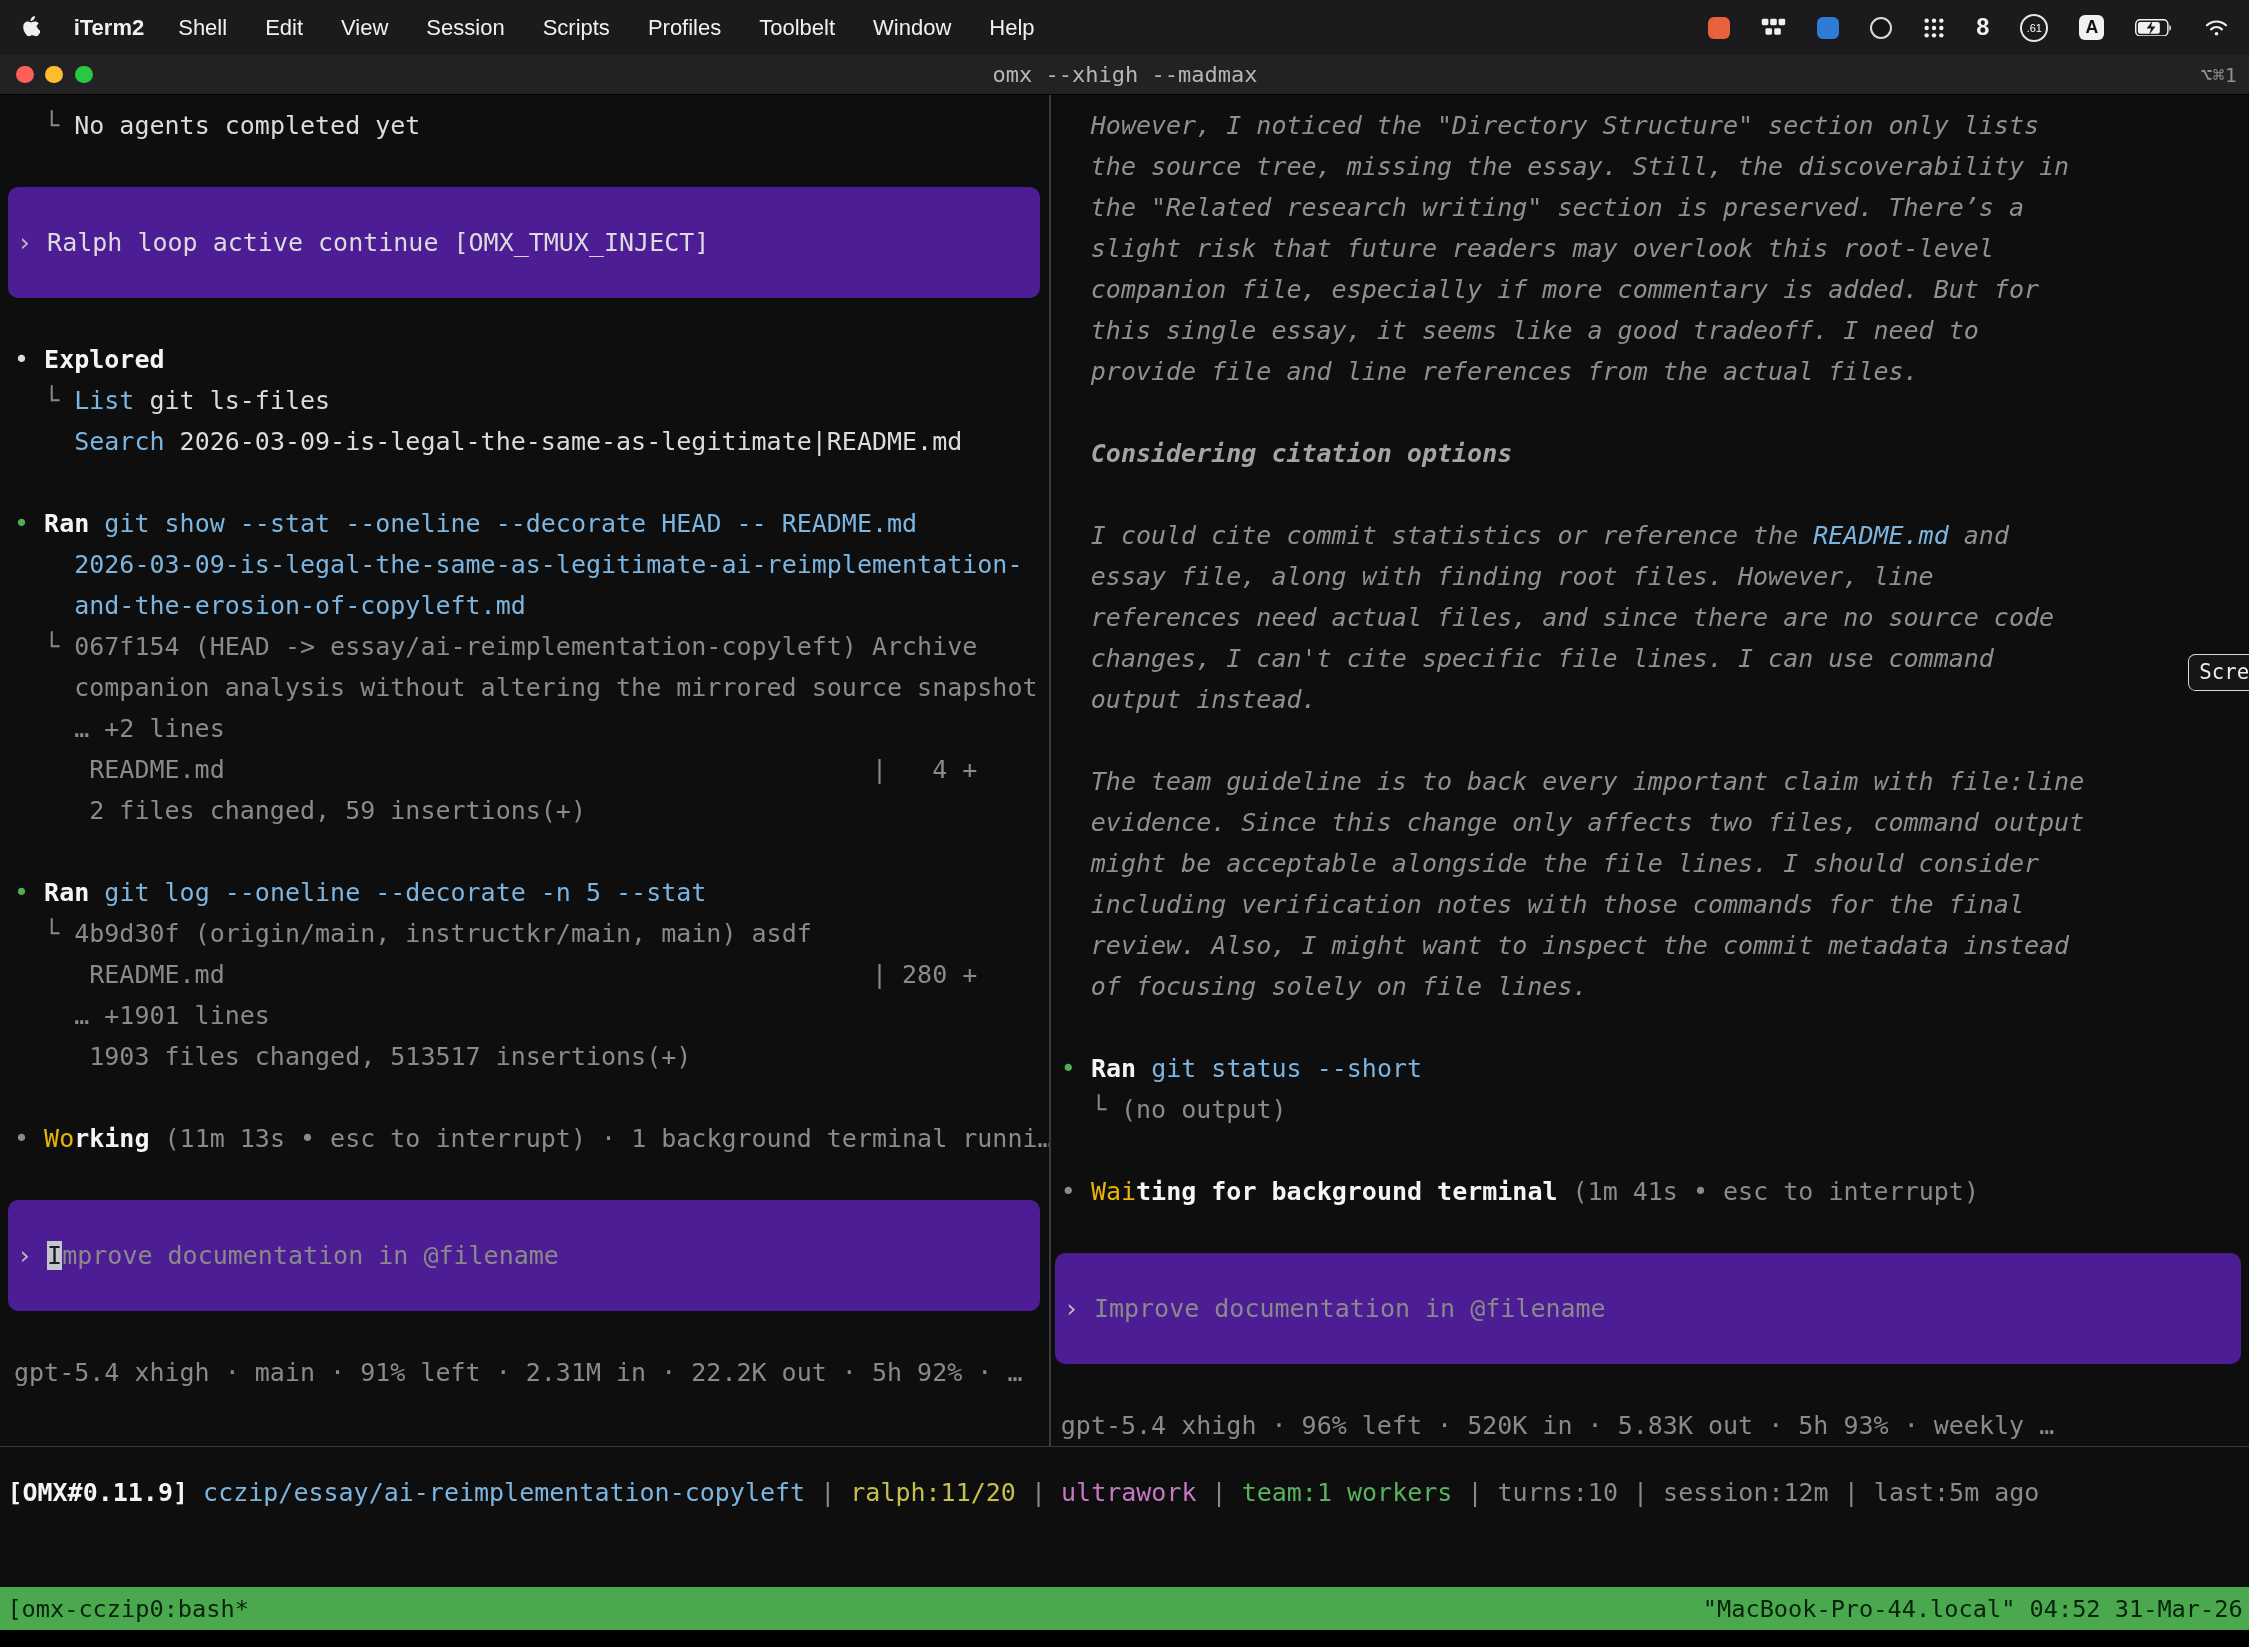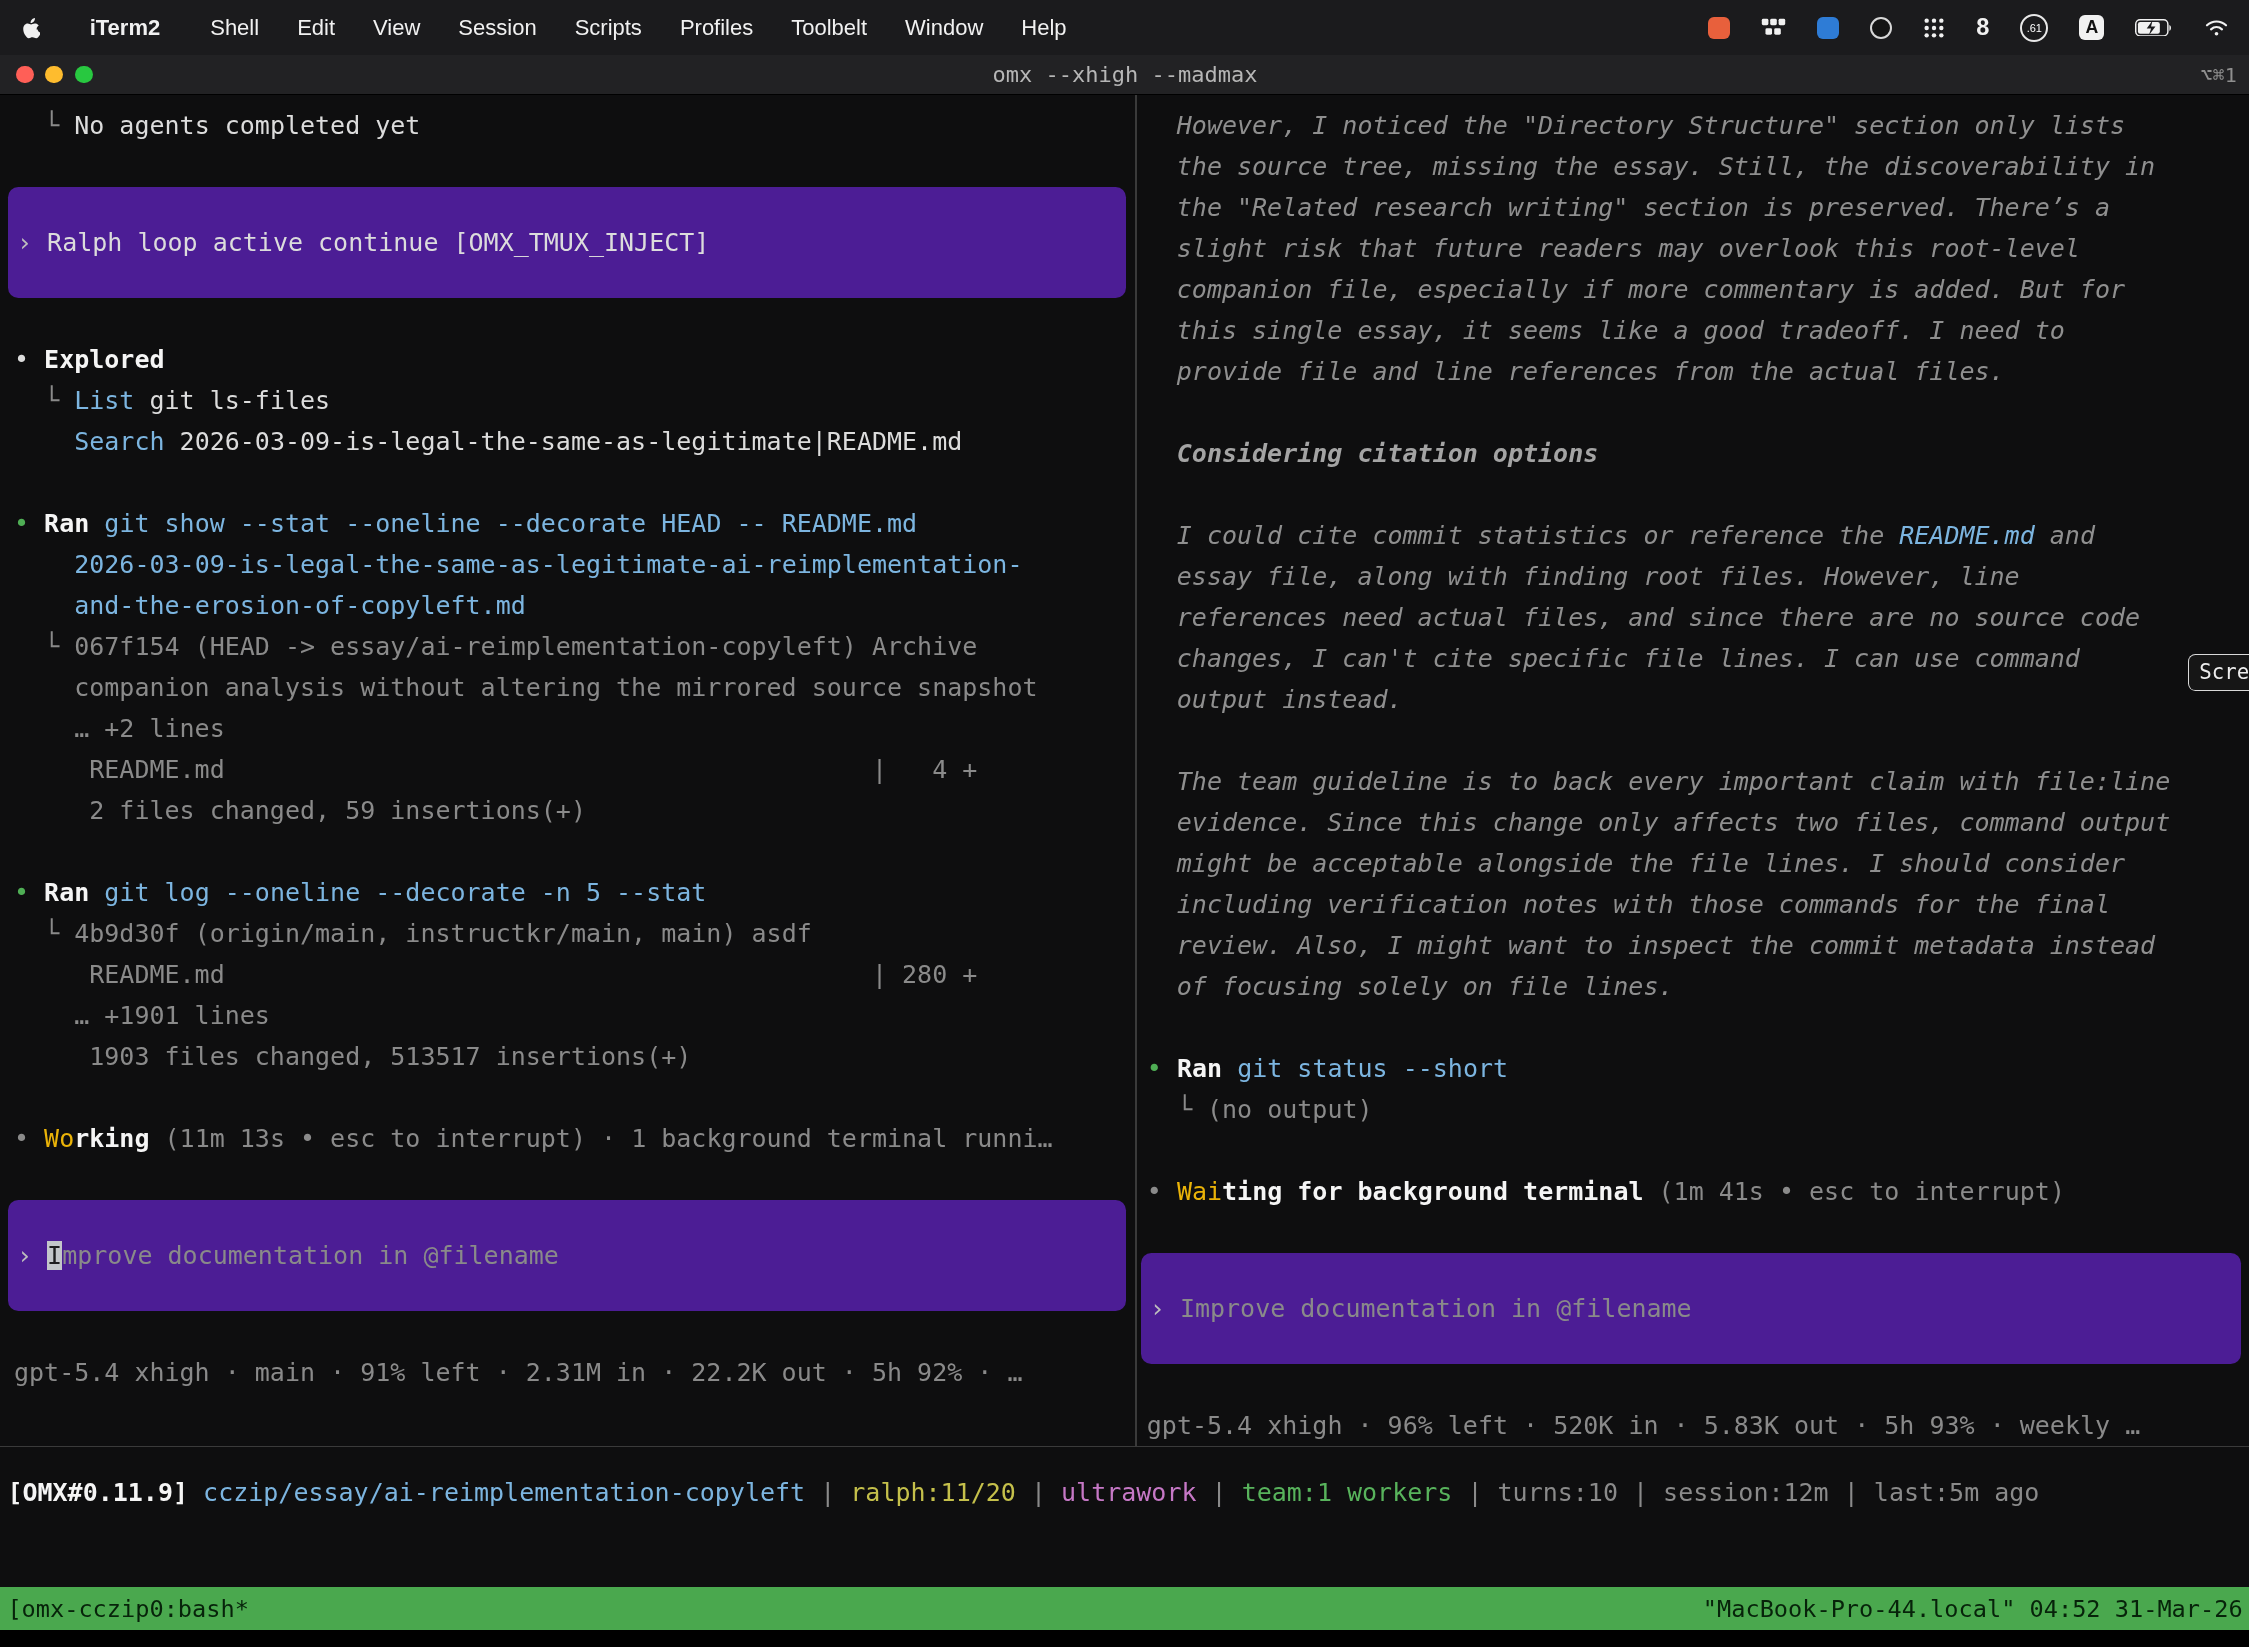--- a/index.html
+++ b/index.html
@@ -9,21 +9,21 @@
     font-family:"DejaVu Sans Mono", monospace;
   }
   .screen { width:2250px; height:1648px; display:flex; flex-direction:column; background:#0e0e0f; }
 
   
   .menubar {
     height:55px; background:#1b1b1d; color:#f1f1f1;
     display:flex; align-items:center; padding:0 20.7px;
     font-family:"Liberation Sans", sans-serif; font-size:22px; flex:0 0 auto;
   }
-  .menu-left { display:flex; align-items:flex-end; gap:50px; }
+  .menu-left { display:flex; align-items:flex-start; gap:34px; }
   .menu-left .app { font-weight:bold; }
   .menu-item { cursor:default; }
   .apple-glyph svg { width:19px; height:23.6px; display:block; fill:#f1f1f1; }
   .menu-right { margin-left:auto; display:flex; align-items:center; gap:31px; }
   .mi { display:inline-flex; align-items:center; justify-content:center; }
   .rec { width:22px; height:22px; border-radius:5.9px; background:#e8603c; }
   .blueapp { width:22px; height:22px; border-radius:5.9px; background:#2e7cd6; }
   .darkcircle { width:22px; height:22px; border-radius:50%; background:#141414; border:2.2px solid #d8d8d8; }
   .keylabel { font-size:23.6px; font-weight:bold; color:#f1f1f1; font-family:"Liberation Sans", sans-serif; }
   .pct { width:28px; height:28px; border-radius:50%; border:2.2px solid #e8e8e8; font-size:11px; color:#fff; }
@@ -40,21 +40,21 @@
   .tl.red { background:#ff5f57; } .tl.yellow { background:#febc2e; } .tl.green { background:#28c840; }
   .wtitle {
     position:absolute; left:50%; transform:translateX(-50%);
     color:#b6b6b6; font-size:22px; font-family:"DejaVu Sans Mono", monospace;
   }
   .wshortcut { margin-left:auto; padding-right:13.3px; color:#8f8f8f; font-size:20px; }
 
   
   .terminal { flex:1 1 auto; display:flex; border-bottom:1.5px solid #3a3a3a; position:relative; min-height:0; }
   .pane { overflow:hidden; padding:10.3px 0 0 14px; font-size:25px; line-height:41px; color:#dcdcdc; }
-  .pane.left { width:1135px; flex:0 0 auto; }
+  .pane.left { width:1049px; flex:0 0 auto; }
   .pane.right { flex:1 1 auto; padding-left:10.3px; }
   .pane-divider { width:1.5px; background:#3a3a3a; flex:0 0 auto; }
 
   .tline { white-space:pre; height:41px; }
   .tline.ind { padding-left:30px; }
   .gapline { height:41px; }
   .box {
     background:#4c1d95; border-radius:10.3px; margin:41px 8.9px 41px -5.9px;
     padding:35px 8.9px; white-space:pre; line-height:41px;
   }

